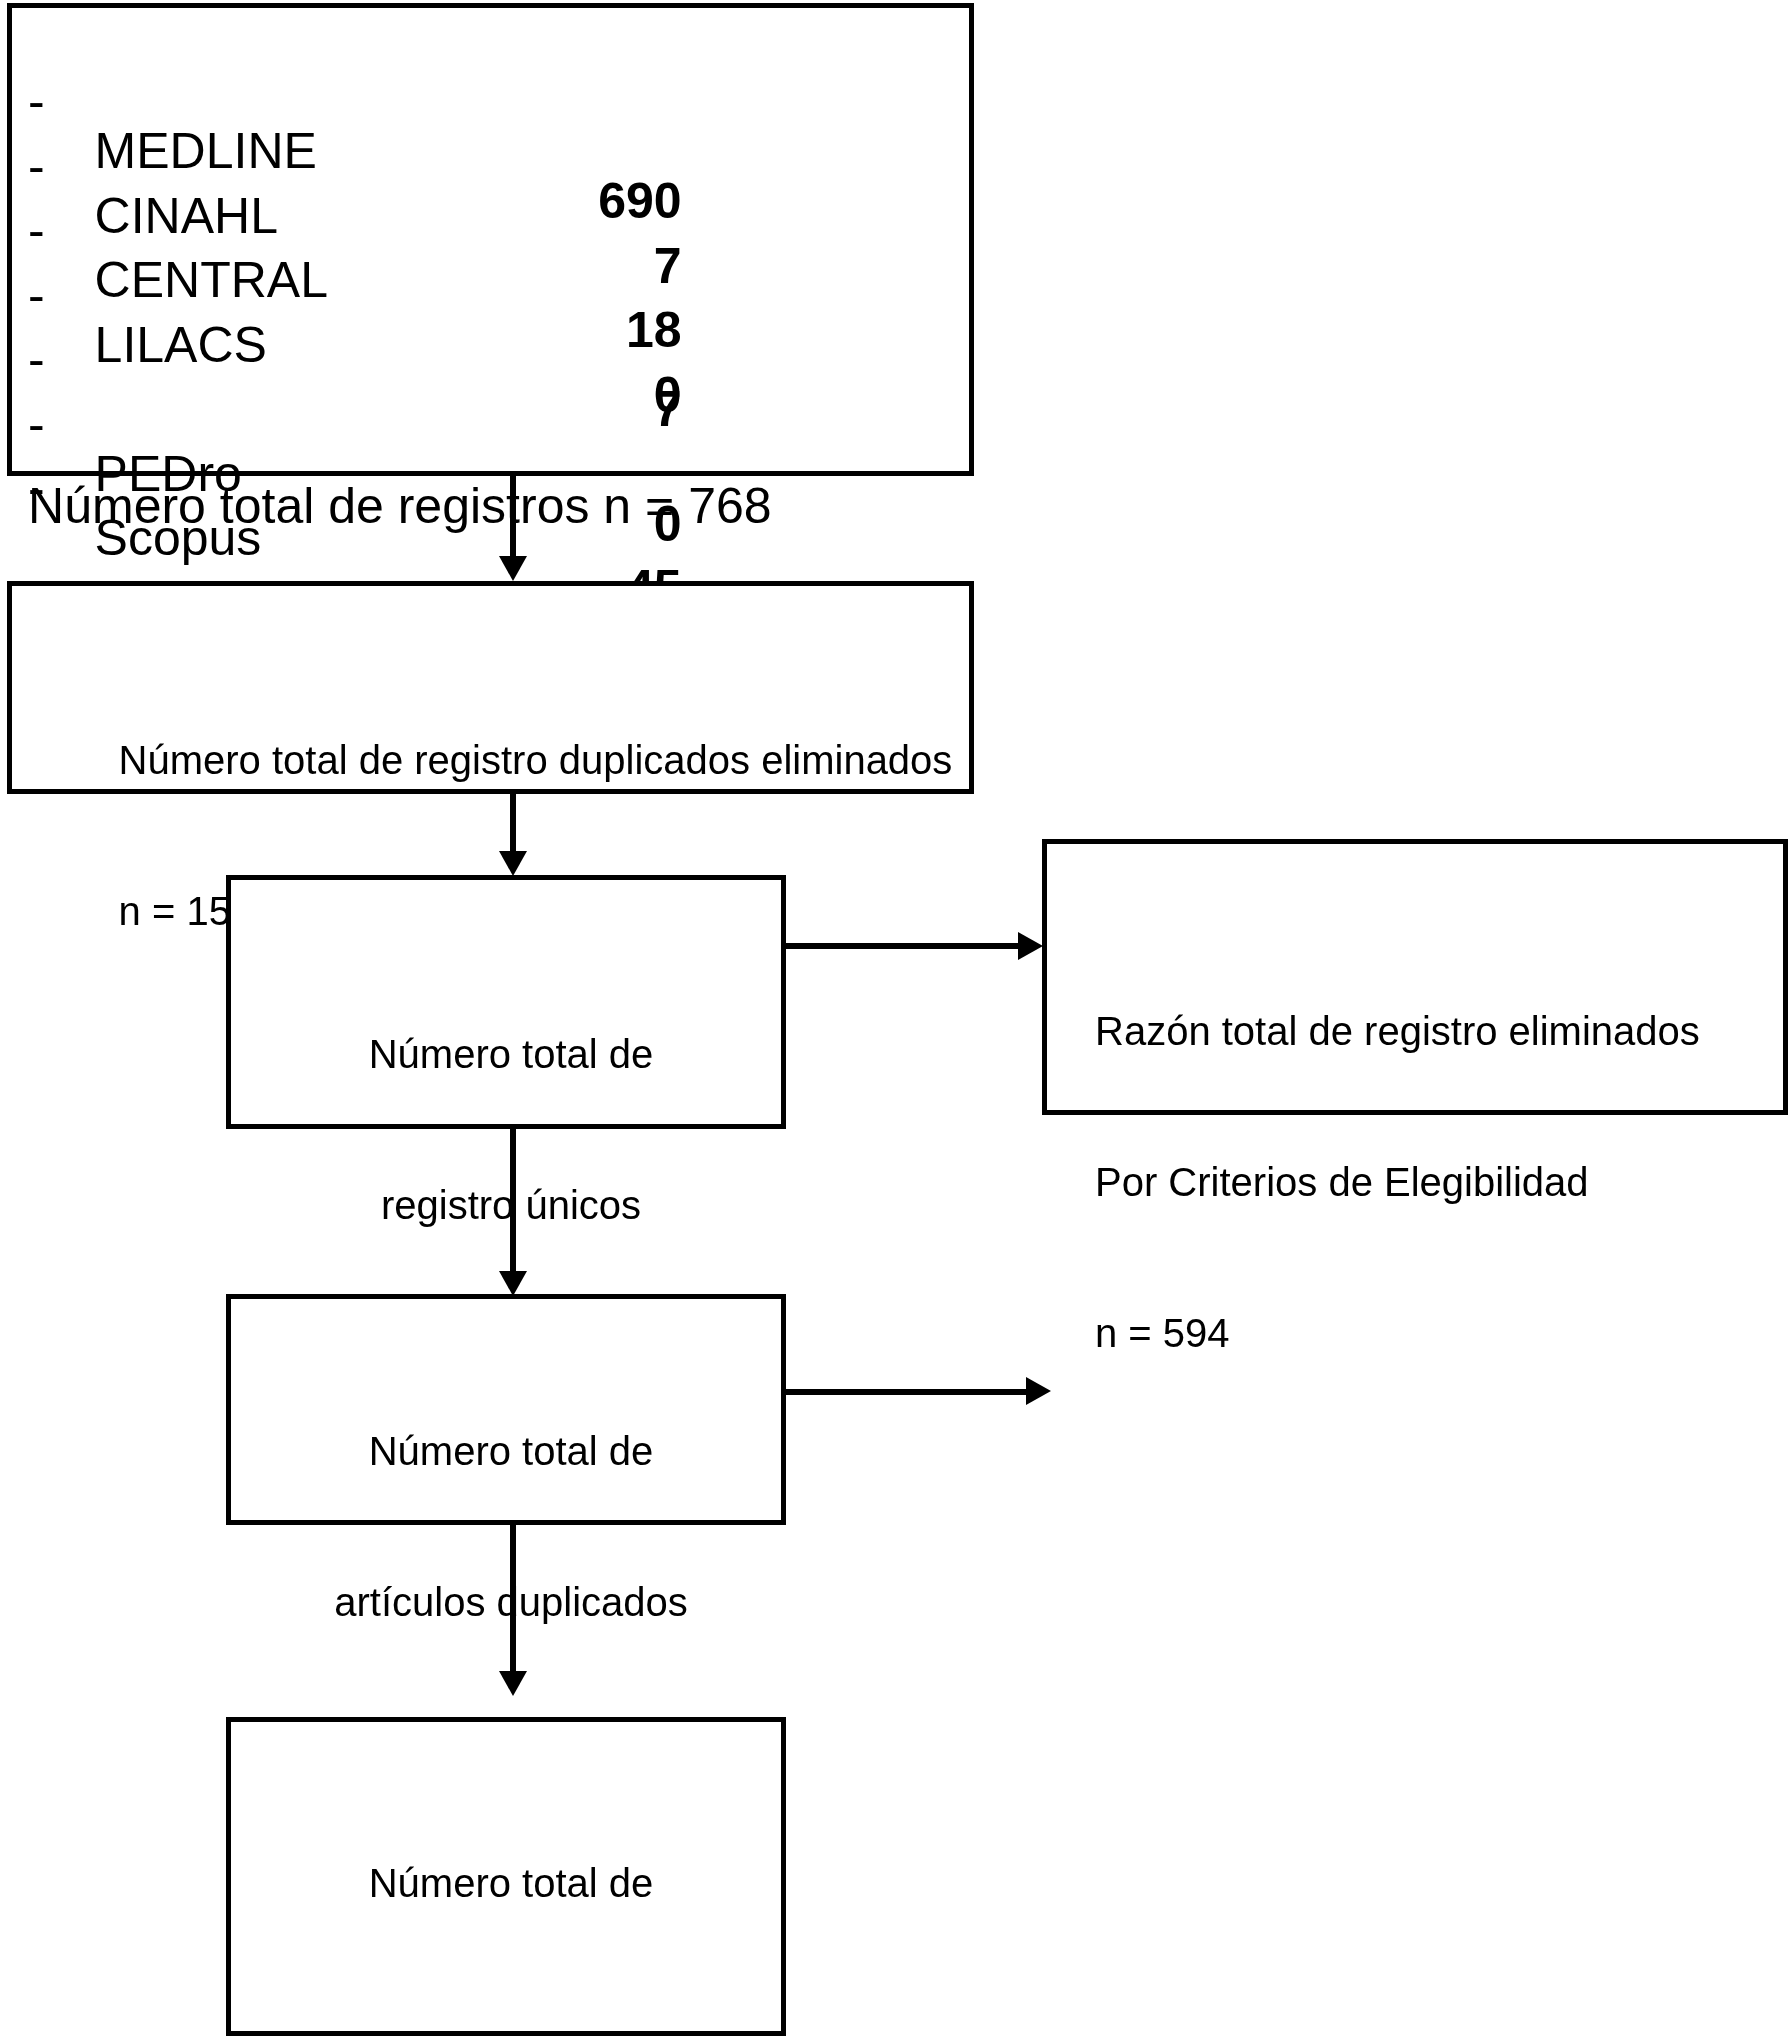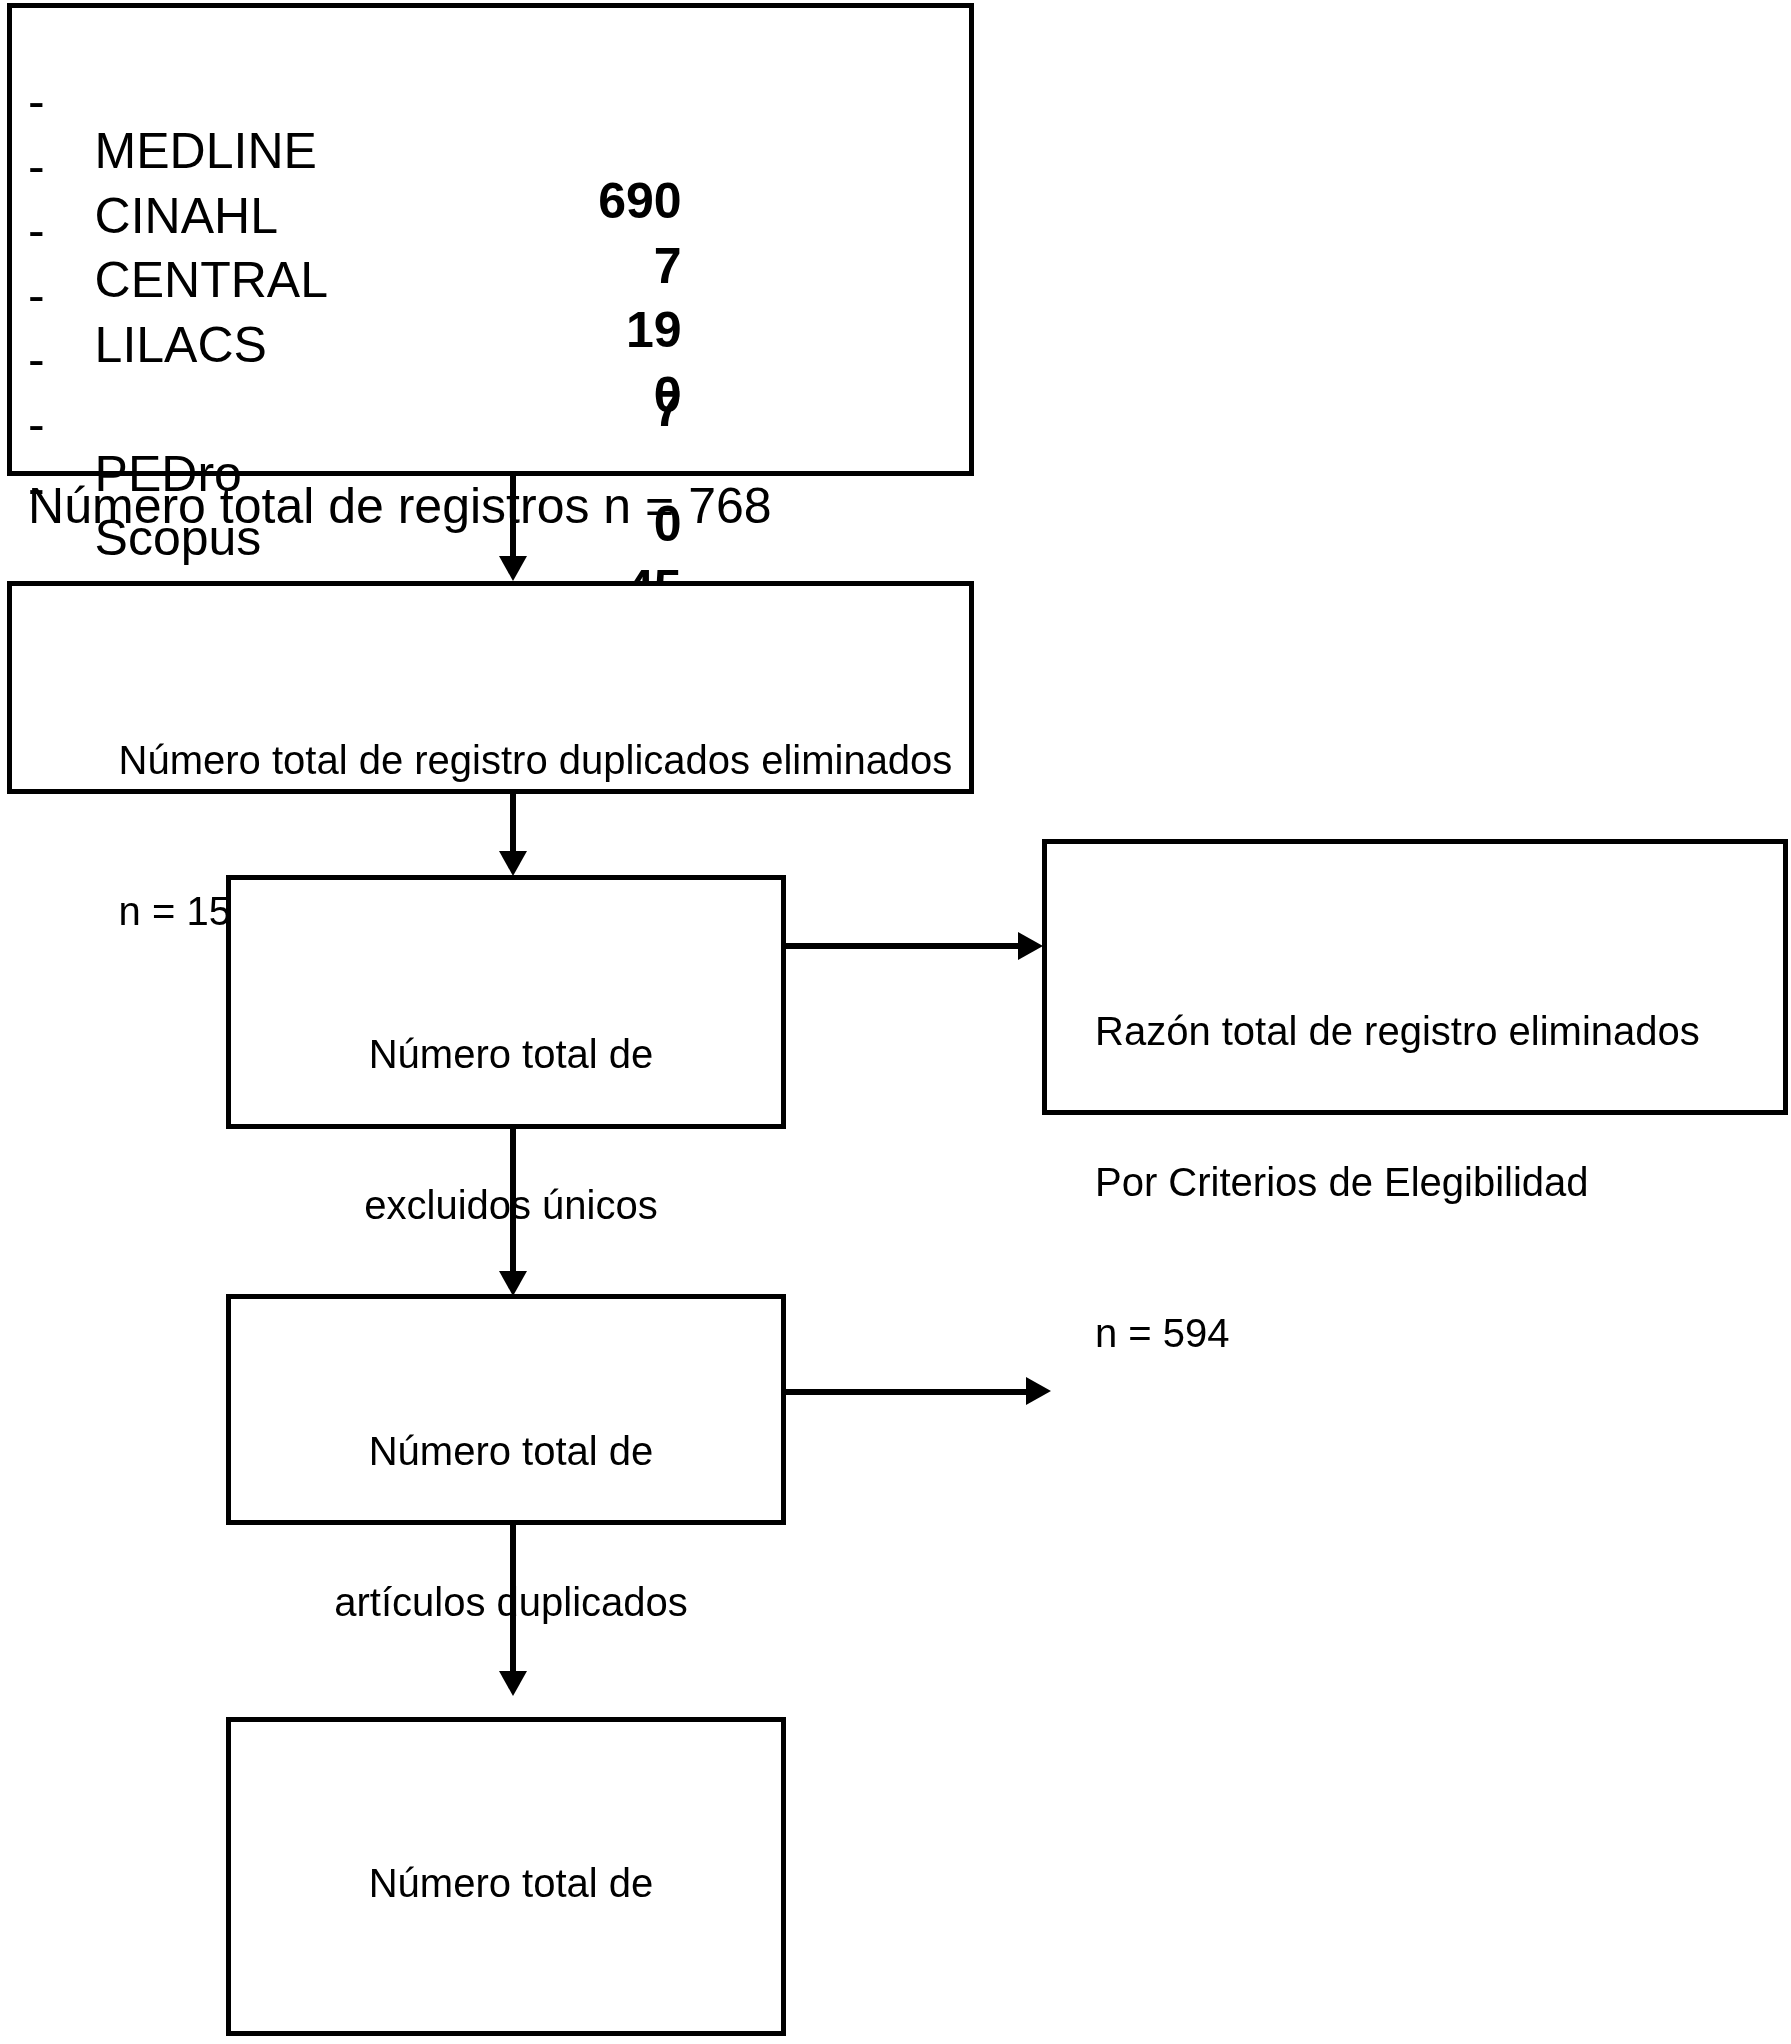--- a/index.html
+++ b/index.html
@@ -99,21 +99,21 @@
 
     <div class="src-row" style="left:0px; top:83px; width:670px;">
       <span class="src-dash">-</span>
       <span class="src-name">CINAHL</span>
       <span class="src-count" style="left:141px;">7</span>
     </div>
 
     <div class="src-row" style="left:0px; top:147px; width:670px;">
       <span class="src-dash">-</span>
       <span class="src-name">CENTRAL</span>
-      <span class="src-count" style="left:141px;">19</span>
+      <span class="src-count" style="left:141px;">18</span>
     </div>
 
     <div class="src-row" style="left:0px; top:212px; width:670px;">
       <span class="src-dash">-</span>
       <span class="src-name">LILACS</span>
       <span class="src-count" style="left:141px;">0</span>
     </div>
 
     <div class="src-row" style="left:0px; top:276px; width:670px;">
       <span class="src-dash">-</span>
@@ -144,21 +144,21 @@
       <p>n = 155</p>
     </div>
   </div>
 
   <div class="vline" style="left:510px; top:794px; height:62px;"></div>
   <div class="arrow-down" style="left:499px; top:851px;"></div>
 
   <div class="box" style="left:226px; top:875px; width:560px; height:254px;">
     <div class="blk center" style="left:0px; top:48px; width:560px;">
       <p>Número total de</p>
-      <p>excluidos únicos</p>
+      <p>registro únicos</p>
       <p>n = 613</p>
     </div>
   </div>
 
   <div class="hline" style="left:784px; top:943px; width:236px;"></div>
   <div class="arrow-right" style="left:1018px; top:932px;"></div>
 
   <div class="box" style="left:1042px; top:839px; width:746px; height:276px;">
     <div class="blk left" style="left:48px; top:61px; width:686px;">
       <p>Razón total de registro eliminados</p>

